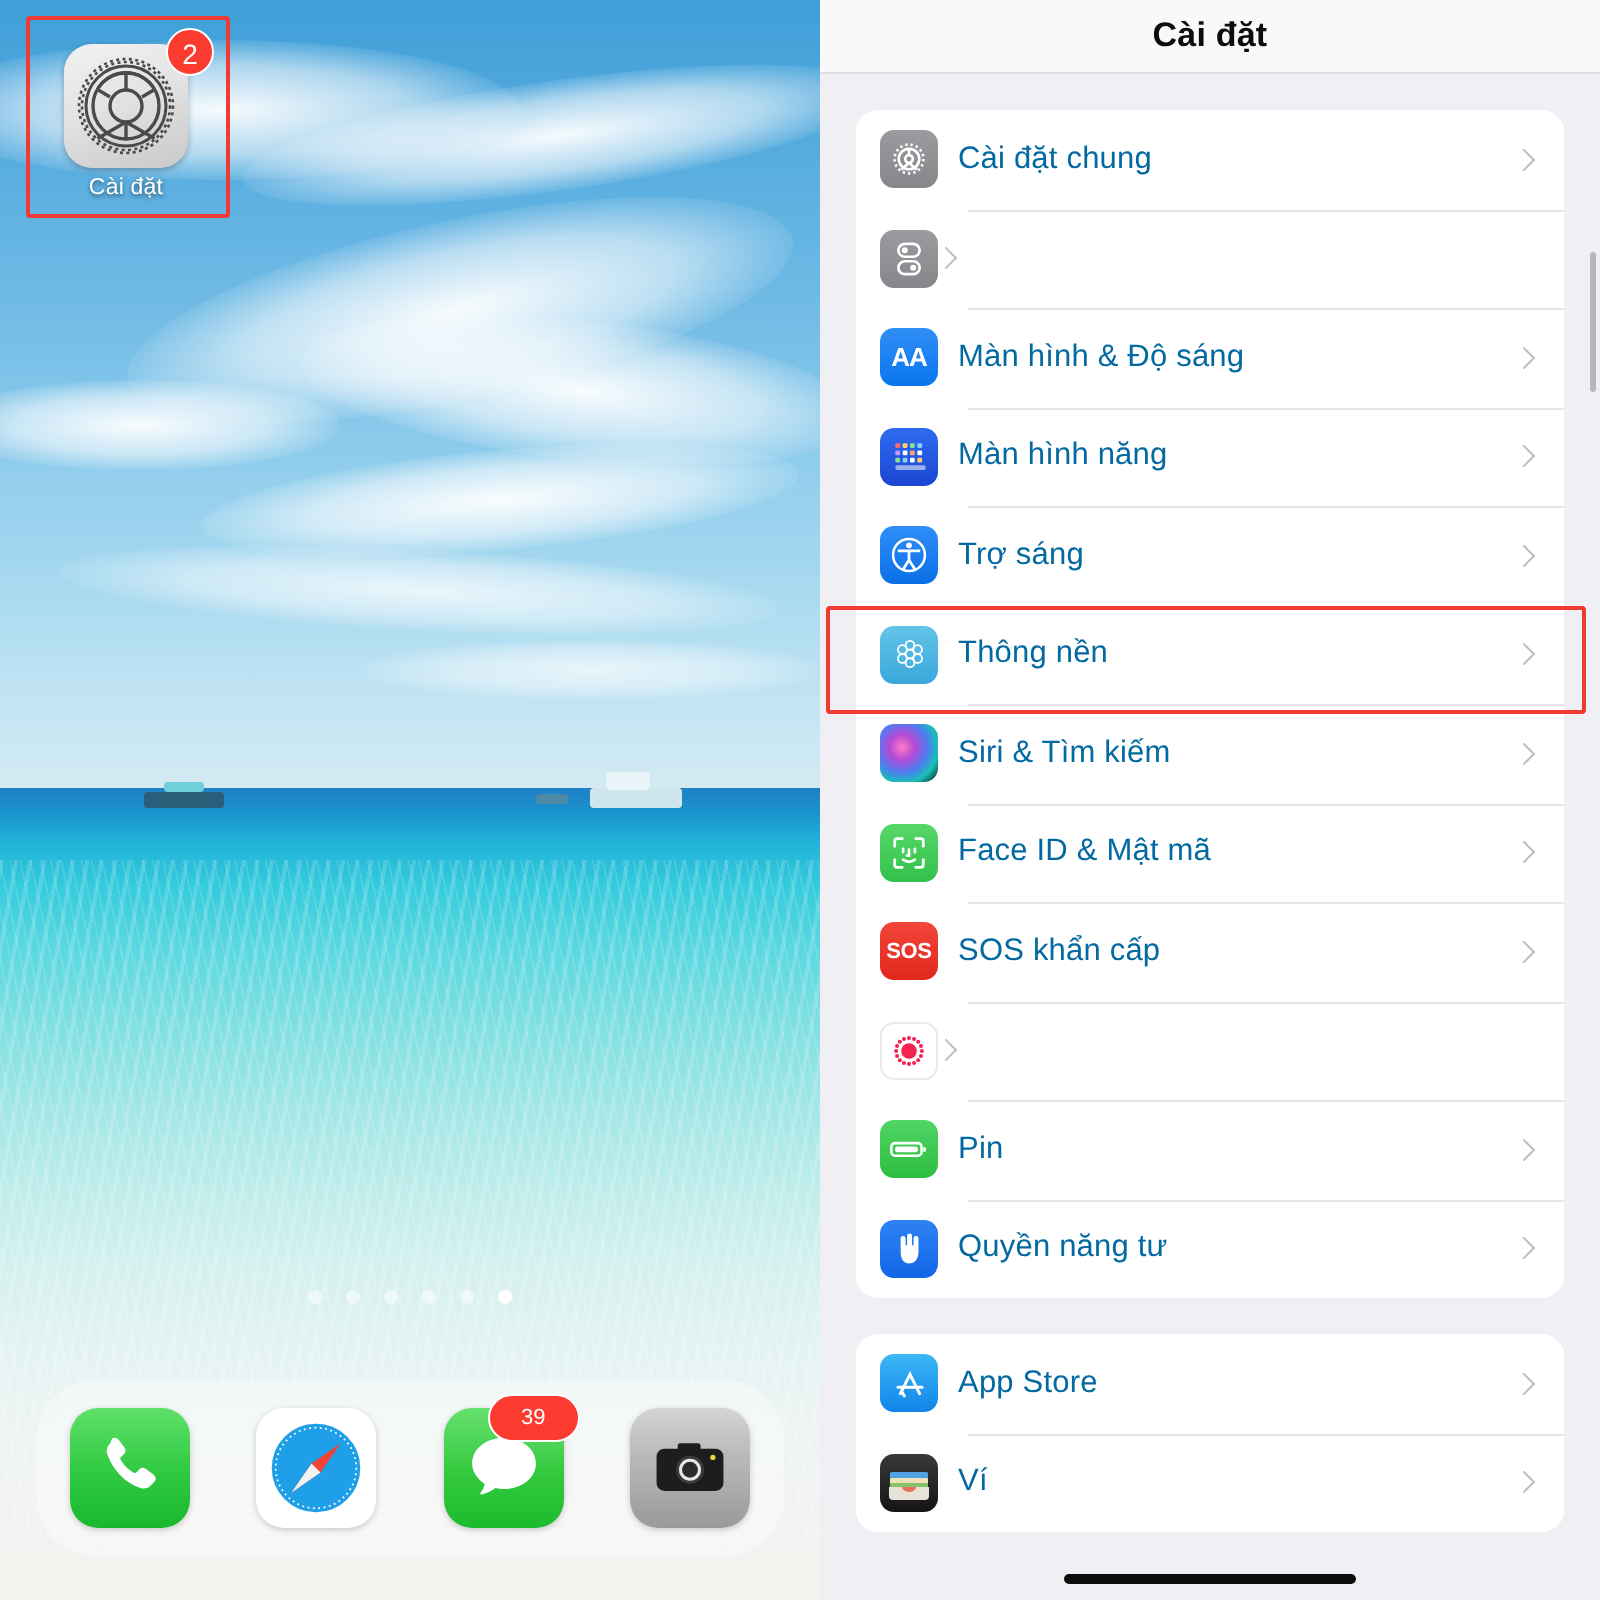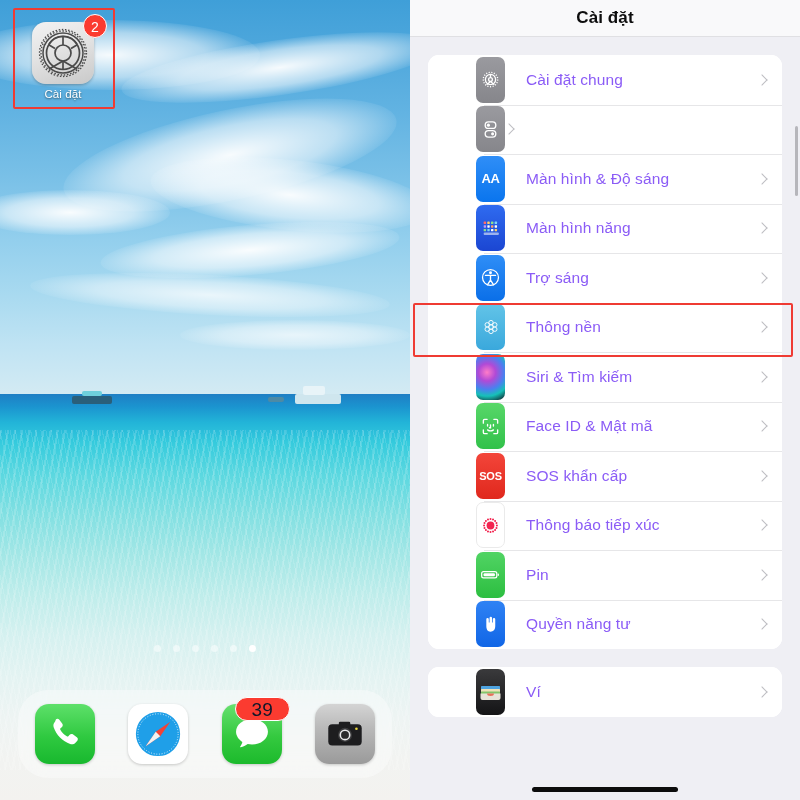--- a/index.html
+++ b/index.html
@@ -85,22 +85,22 @@
     position: relative; width: 60px; height: 60px; border-radius: 14px;
     box-shadow: 0 1px 3px rgba(0,0,0,.2);
     display:flex; align-items:center; justify-content:center;
   }
   .ic-phone { background: linear-gradient(180deg,#5ee06a 0%, #2fc940 55%, #18b82e 100%); }
   .ic-safari { background: #fff; }
   .ic-msg { background: linear-gradient(180deg,#66e06f 0%, #34c93f 55%, #1cba2c 100%); }
   .ic-cam { background: linear-gradient(180deg,#d4d4d4 0%, #b9b9b9 40%, #9a9a9a 100%); }
   .dock-badge {
     position: absolute; top: -7px; right: -8px; min-width: 26px; height: 24px;
-    background: #fb3b30; color: #0f172a; border-radius: 12px; border: 1.5px solid #fff;
-    font-size: 19px; line-height: 23px; text-align: center; padding: 0 16px;
+    background: #fb3b30; color: #ffffff; border-radius: 12px; border: 1.5px solid #fff;
+    font-size: 11px; line-height: 23px; text-align: center; padding: 0 16px;
   }
 
   
   .settings {
     position: relative; width: 390px; height: 800px;
     background: #efeff4; overflow: hidden;
   }
   .nav-bar {
     height: 37px; background: #f9f9fa; border-bottom: 1px solid #e0e0e3;
     display: flex; align-items: center; justify-content: center;
@@ -112,26 +112,26 @@
     background: #fff; border-radius: 11px; overflow: hidden; margin-top: 18px;
   }
   .row {
     position: relative; display: flex; align-items: center;
     height: 49.5px; padding-left: 12px; padding-right: 14px; background: #fff;
   }
   .row + .row::before {
     content:""; position:absolute; left:56px; right:0; top:0; height:1px; background:#e6e6e8;
   }
   .row-icon {
-    width: 29px; height: 46px; border-radius: 7px; flex: 0 0 29px;
+    width: 29px; height: 29px; border-radius: 7px; flex: 0 0 29px;
     display: flex; align-items: center; justify-content: center;
-    font-size: 12px; color: #fff; overflow: hidden; margin-left: 36px;
+    font-size: 12px; color: #fff; overflow: hidden;
   }
   .row-label {
-    flex: 1; margin-left: 21px; font-size: 15.5px; color: #8b5cf6; letter-spacing:.1px;
+    flex: 1; margin-left: 10px; font-size: 15.5px; color: #0369a1; letter-spacing:.1px;
   }
   .chev {
     width: 8px; height: 8px; border-right: 1.8px solid #bdbdc2; border-top: 1.8px solid #bdbdc2;
     transform: rotate(45deg); flex: 0 0 8px; margin-right: 2px;
   }
 
   
   .i-general { background: linear-gradient(180deg,#9a9a9f,#86868b); }
   .i-control { background: linear-gradient(180deg,#9a9a9f,#86868b); }
   .i-display { background: linear-gradient(180deg,#2f8ef7,#0a75ee); font-weight: bold; font-size: 13px; letter-spacing:-.5px; }
@@ -404,21 +404,20 @@
                   <circle cx="76" cy="39" r="4.4"></circle>
                 <circle cx="76" cy="61" r="4.4"></circle>
                   <circle cx="61" cy="76" r="4.4"></circle>
                 <circle cx="39" cy="76" r="4.4"></circle>
                   <circle cx="24" cy="61" r="4.4"></circle>
                 <circle cx="24" cy="39" r="4.4"></circle>
                   <circle cx="39" cy="24" r="4.4"></circle>
               </g>
             </svg>
           </span>
-          <span class="row-label">Thông báo tiếp xúc</span>
           <span class="chev"></span>
         </div>
 
         <div class="row">
           <span class="row-icon i-battery">
             <svg width="21" height="21" viewBox="0 0 100 60" class="svg-ic">
               <rect x="8" y="16" width="72" height="30" rx="9" fill="none" stroke="#fff" stroke-width="6"></rect>
               <rect x="17" y="24" width="54" height="14" rx="5" fill="#fff"></rect>
               <rect x="84" y="25" width="6" height="12" rx="3" fill="#fff"></rect>
             </svg>
@@ -432,20 +431,33 @@
             <svg width="19" height="19" viewBox="0 0 100 100" class="svg-ic">
               <path fill="#fff" d="M28 44V22a6.5 6.5 0 0 1 13 0v18h4V16a6.5 6.5 0 0 1 13 0v24h4V22a6.5 6.5 0 0 1 13 0v36c0 19-10 30-25 30S28 76 28 58z"></path>
             </svg>
           </span>
           <span class="row-label">Quyền năng tư</span>
           <span class="chev"></span>
         </div>
       </div>
 
       <div class="group">
+        <div class="row">
+          <span class="row-icon i-appstore">
+            <svg width="20" height="20" viewBox="0 0 100 100" class="svg-ic">
+              <g stroke="#fff" stroke-width="7.5" stroke-linecap="round" fill="none">
+                <path d="M26 74 L50 26 L74 74"></path>
+                <path d="M20 58 L80 58"></path>
+                <path d="M36 80 L30 70"></path>
+              </g>
+            </svg>
+          </span>
+          <span class="row-label">App Store</span>
+          <span class="chev"></span>
+        </div>
         <div class="row">
           <span class="row-icon i-wallet">
             <svg width="25" height="25" viewBox="0 0 100 100" class="svg-ic">
               <rect x="12" y="28" width="76" height="14" rx="3" fill="#4ea3e0"></rect>
               <rect x="12" y="40" width="76" height="12" rx="2" fill="#efe2b8"></rect>
               <rect x="12" y="50" width="76" height="12" rx="2" fill="#83c46a"></rect>
               <path d="M10 58 h80 v18 a8 8 0 0 1-8 8 H18 a8 8 0 0 1-8-8z" fill="#e8e3d8"></path>
               <path d="M36 58 h28 a14 10 0 0 1-28 0z" fill="#e8705a"></path>
             </svg>
           </span>

